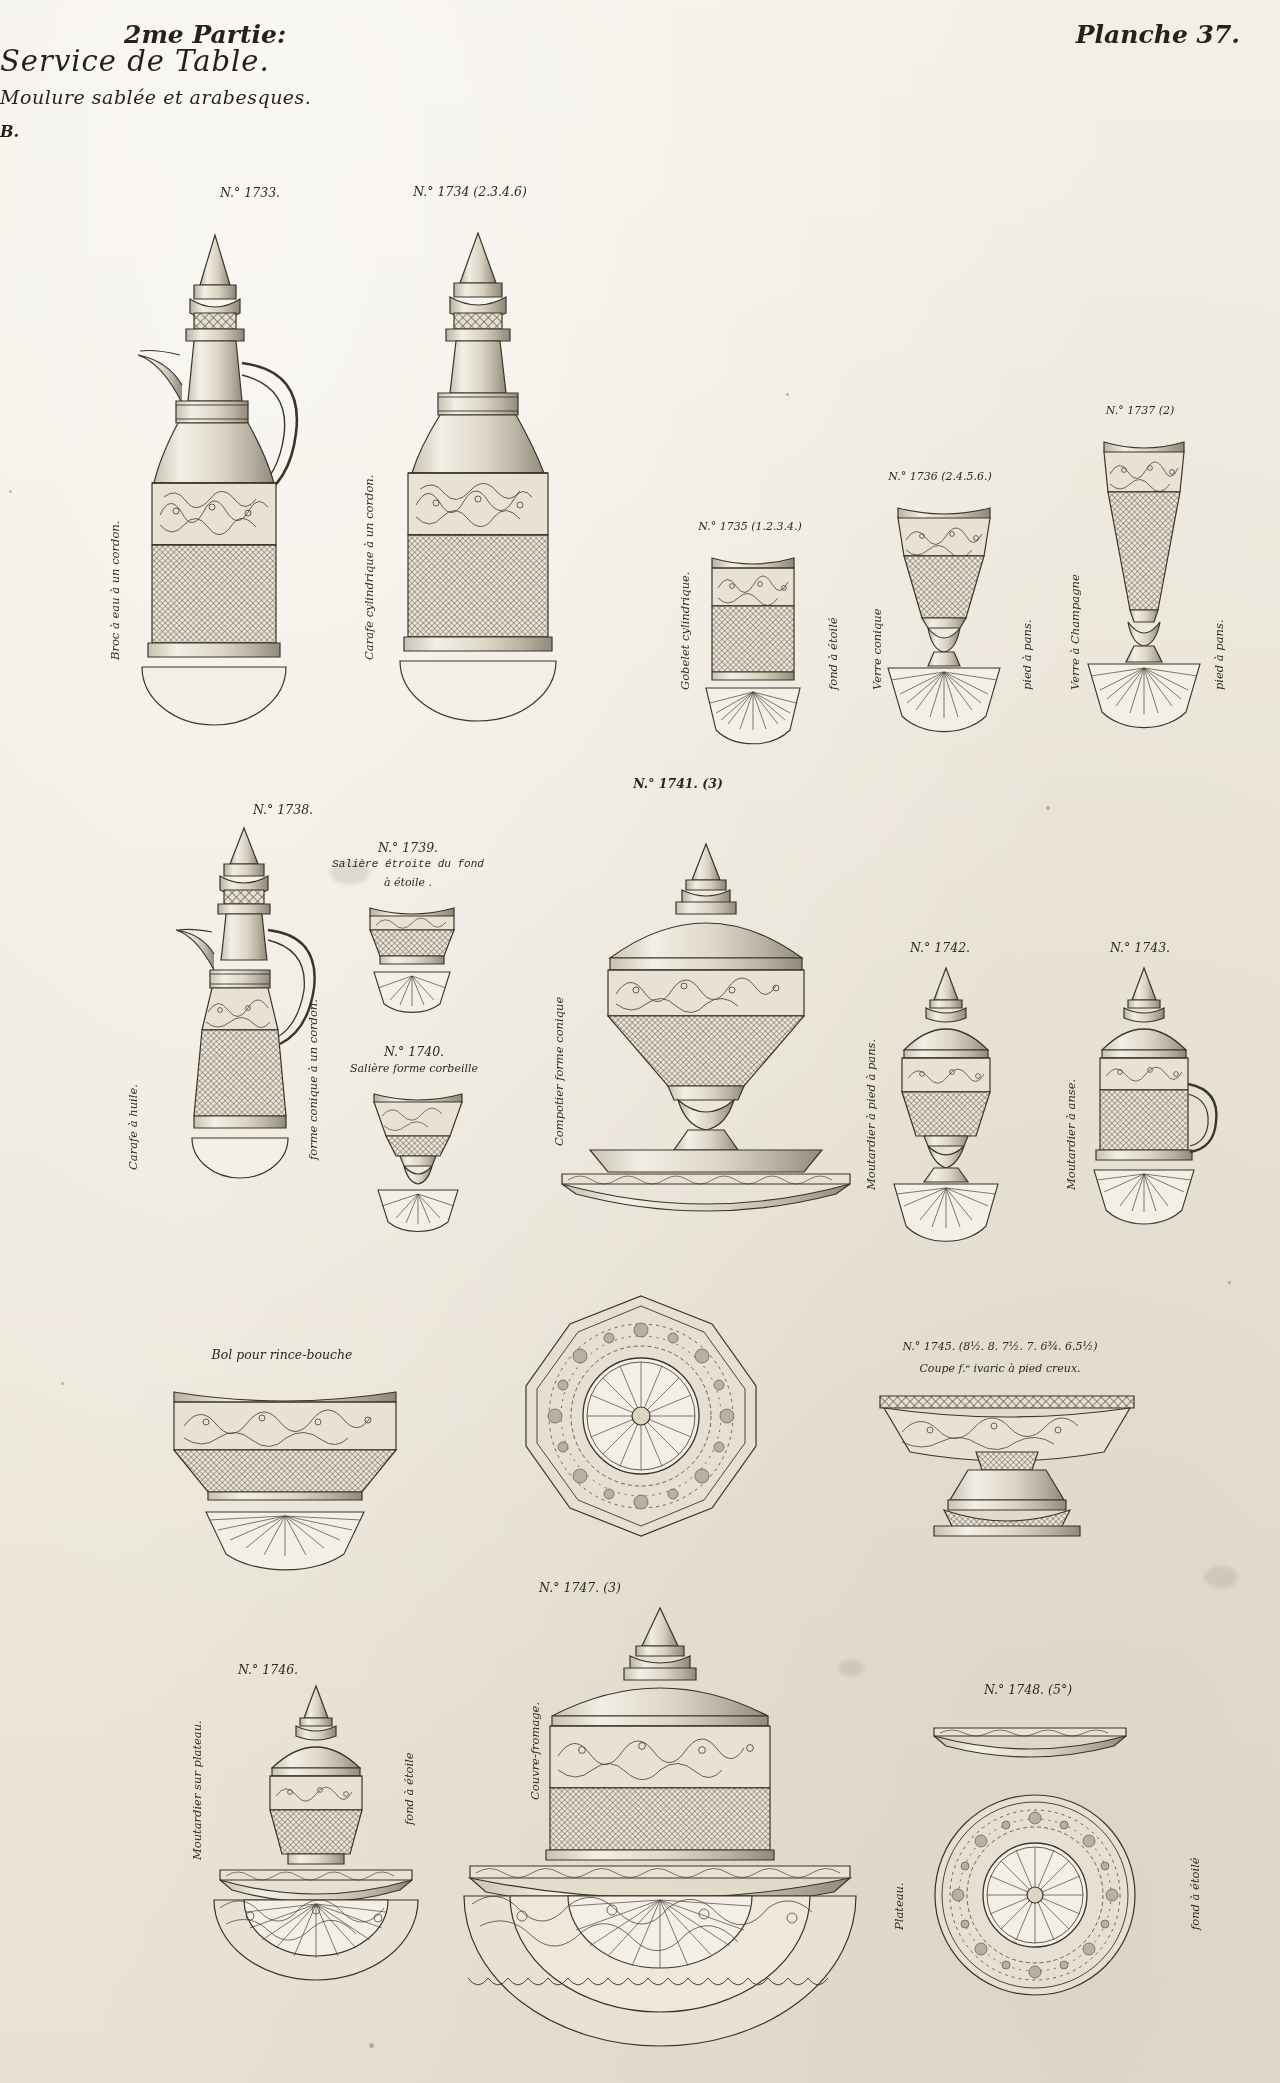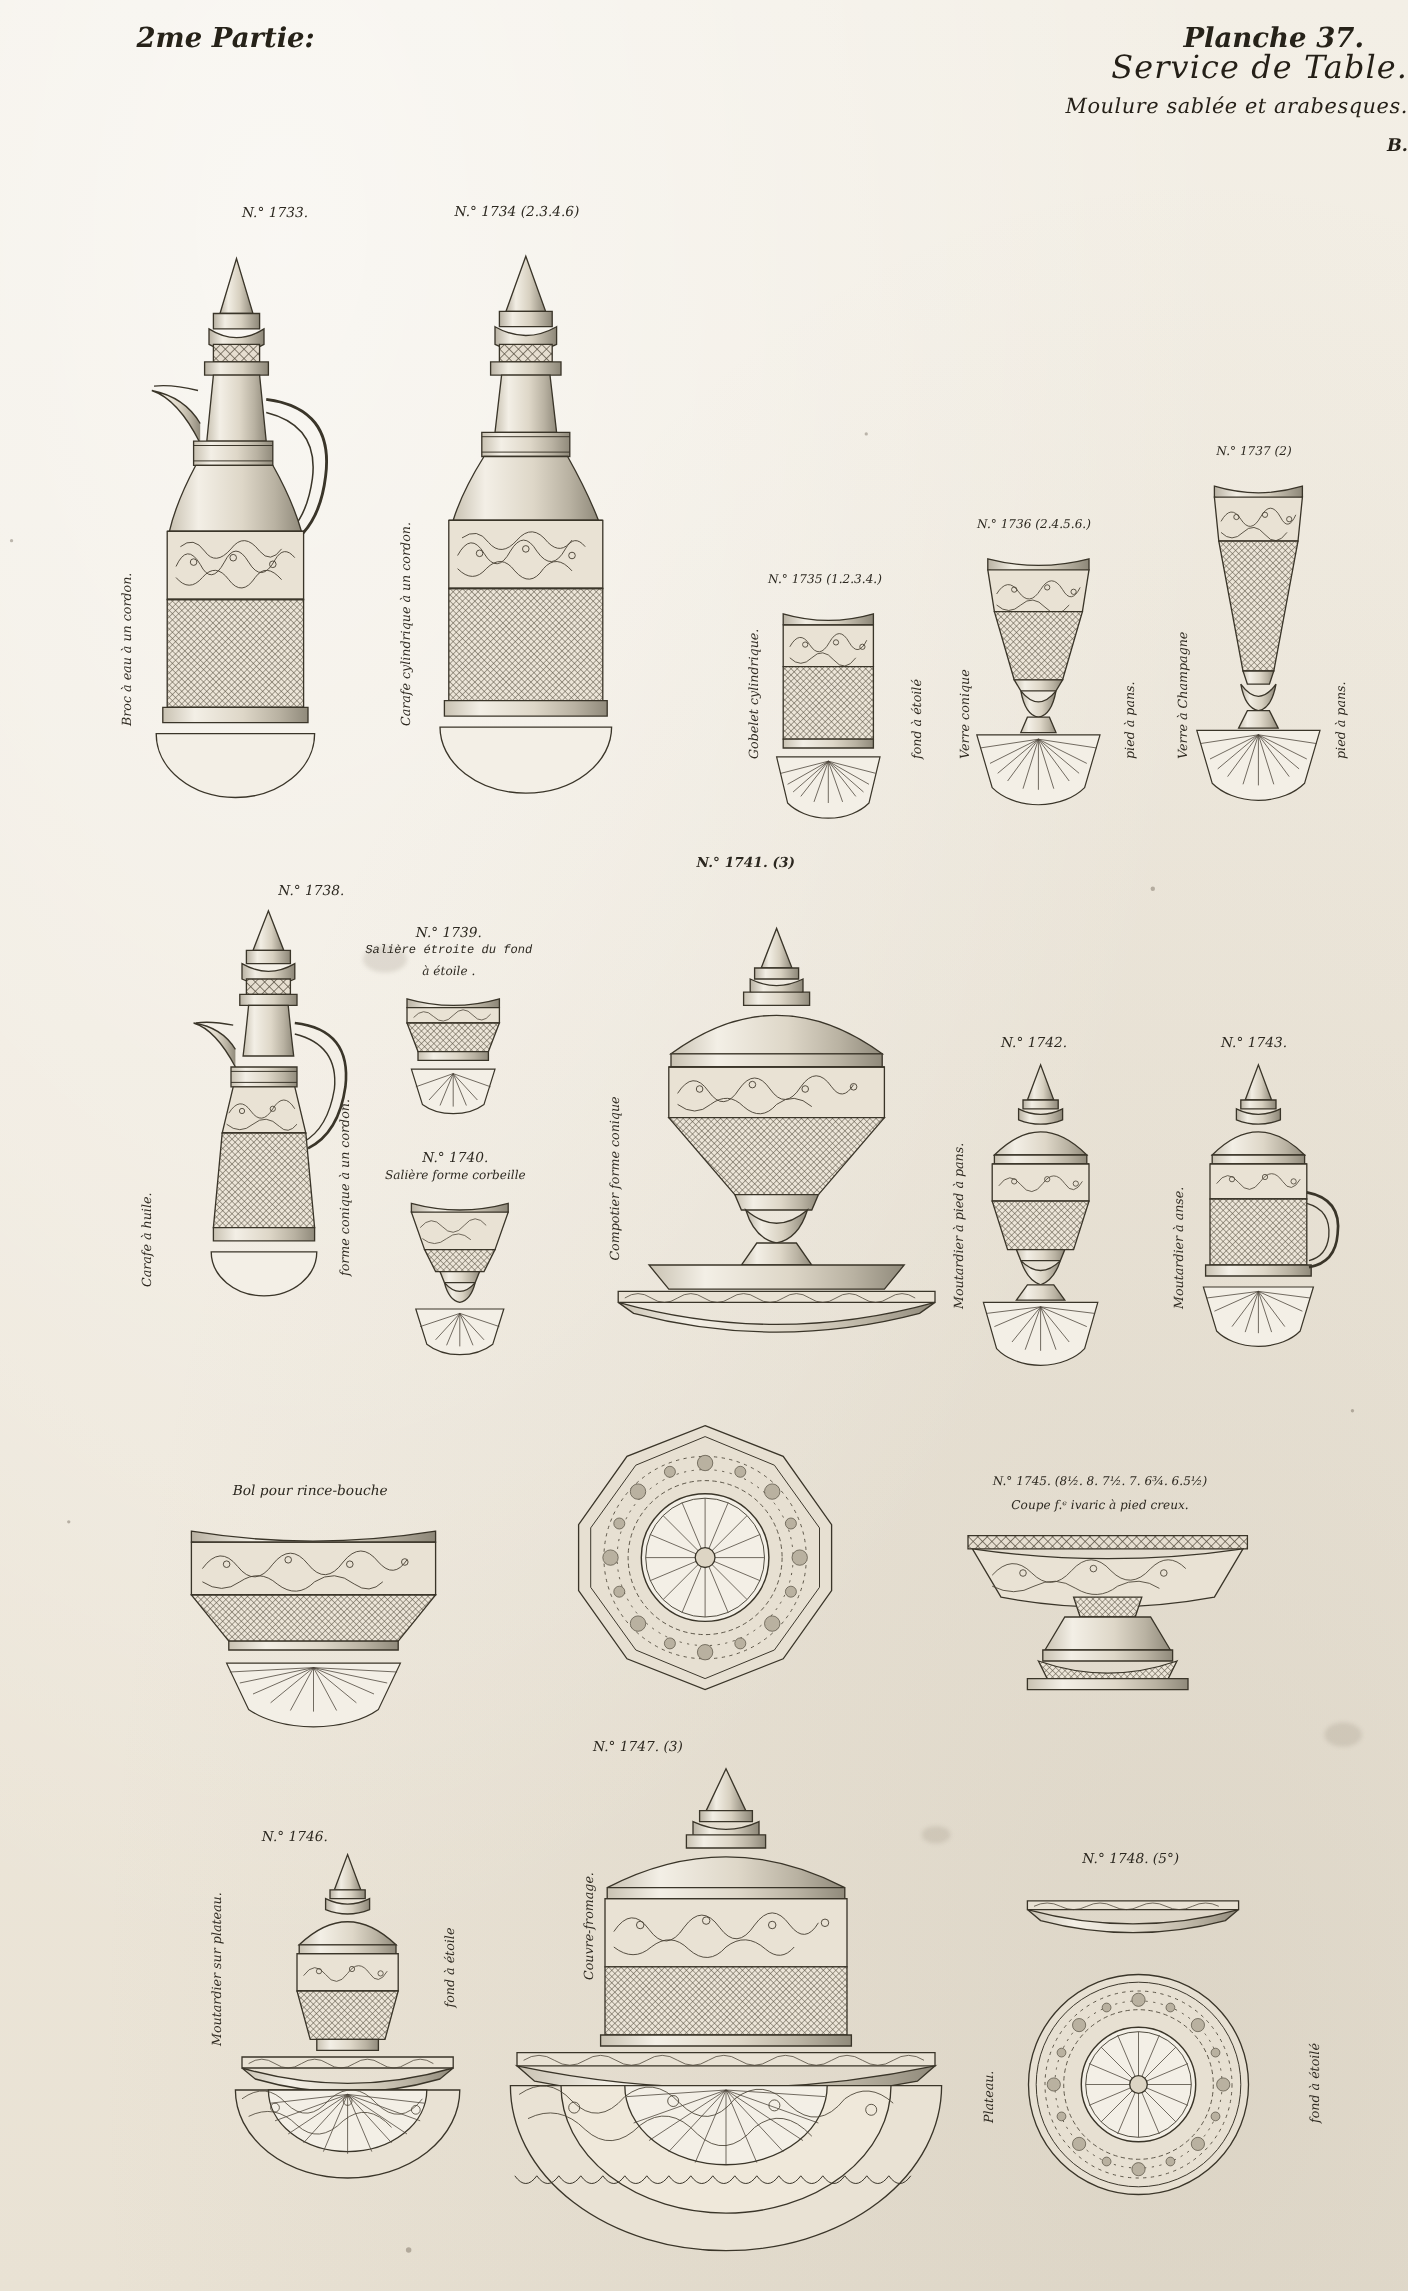--- a/index.html
+++ b/index.html
@@ -21,21 +21,21 @@
   }
   .speck{position:absolute;border-radius:50%;background:rgba(80,70,55,.35);}
   .blot{position:absolute;border-radius:50%;background:rgba(120,108,88,.17);filter:blur(2px);}
 
   .sheet{position:absolute;inset:0;}
   .corner{
     position:absolute;font-family:"DejaVu Serif",serif;font-style:italic;
     font-weight:700;font-size:25px;color:#262219;
   }
   .title{
-    position:absolute;left:0;right:0;text-align:right;
+    position:absolute;left:0;right:0;text-align:left;
     font-family:"DejaVu Serif",serif;font-style:italic;color:#241f17;
   }
   .t1{top:44px;font-size:29px;letter-spacing:1px;}
   .t2{top:86px;font-size:19px;letter-spacing:.5px;}
   .t3{top:122px;font-size:16px;font-weight:700;}
 
   .cap{
     position:absolute;font-family:"DejaVu Serif",serif;font-style:italic;
     font-size:12.5px;color:#2c2820;text-align:center;white-space:nowrap;
     transform:translateX(-50%);

